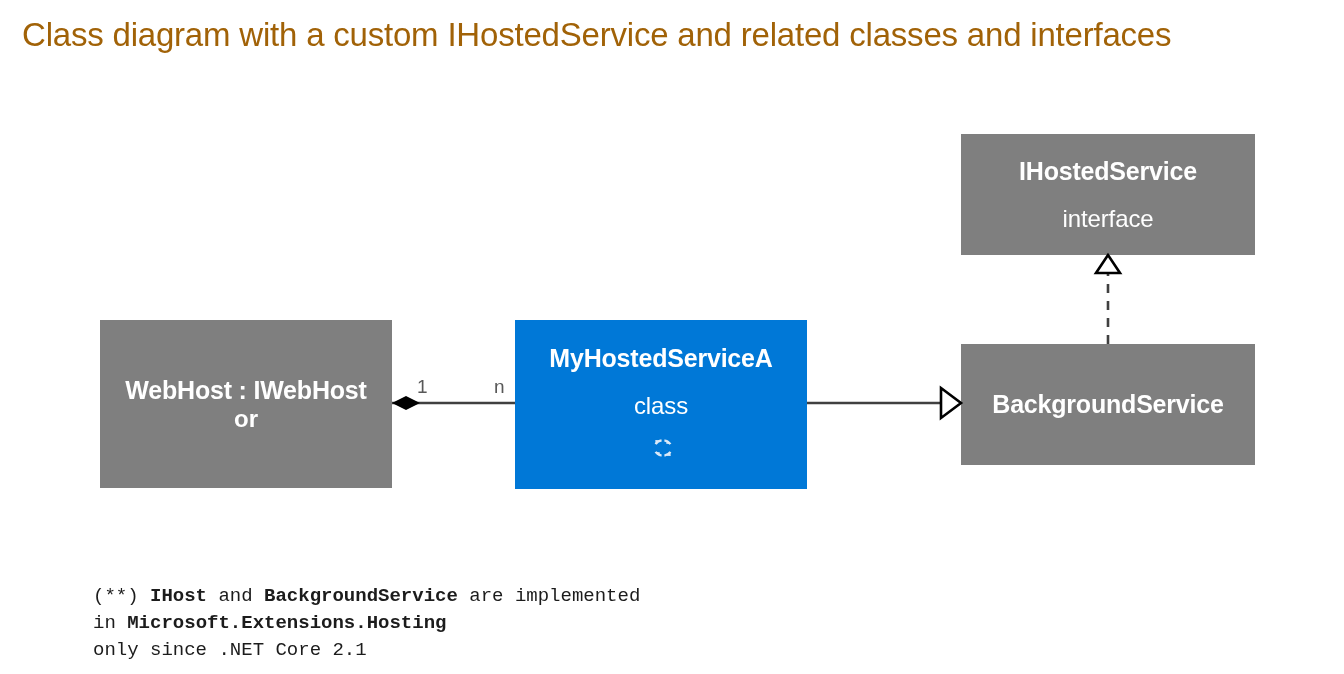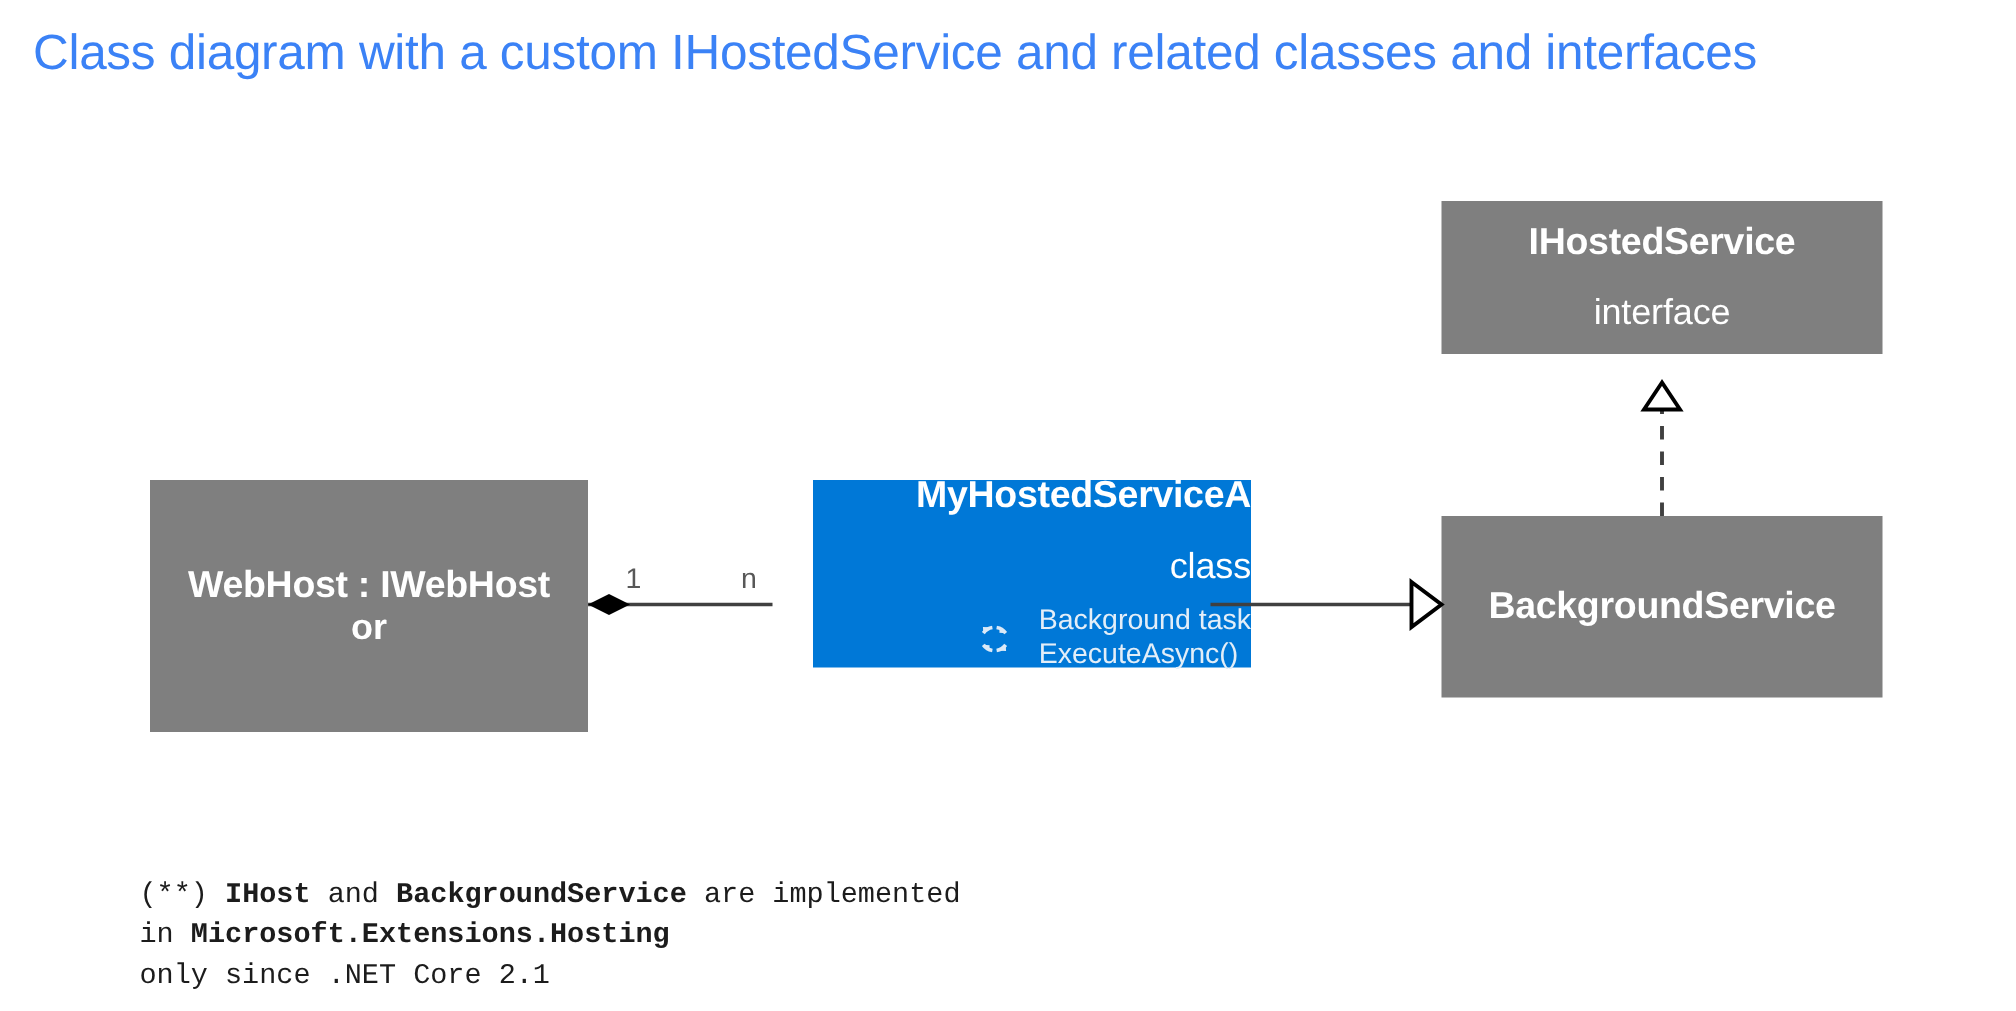--- a/index.html
+++ b/index.html
@@ -16,21 +16,21 @@
     -webkit-font-smoothing: antialiased;
   }
 
   
   .title {
     position: absolute;
     left: 22px;
     top: 16px;
     font-size: 33px;
     font-weight: 400;
-    color: #3b82f6;
+    color: #a16207;
     letter-spacing: -0.2px;
     white-space: nowrap;
   }
 
   
   .node {
     position: absolute;
     box-sizing: border-box;
     display: flex;
     flex-direction: column;
@@ -59,27 +59,27 @@
   .node .mid {
     font-weight: 700;
     font-size: 24px;
   }
   .node .light {
     font-weight: 400;
   }
 
   
   #node-ihostedservice {
-    left: 961px; top: 134px; width: 294px; height: 102px;
+    left: 961px; top: 134px; width: 294px; height: 121px;
   }
   #node-webhost {
     left: 100px; top: 320px; width: 292px; height: 168px;
   }
   #node-myhostedservicea {
-    left: 542px; top: 320px; width: 292px; height: 125px; align-items: flex-end;
+    left: 515px; top: 320px; width: 292px; height: 169px;
   }
   #node-backgroundservice {
     left: 961px; top: 344px; width: 294px; height: 121px;
   }
 
   
   .task-row {
     display: flex;
     align-items: center;
     gap: 12px;
@@ -161,24 +161,20 @@
         <path d="M26 13.2 A 13 13 0 0 1 34.5 18.5"></path>
         <path d="M34.5 18.5 L 28.6 18.1 L 29.0 12.1 Z" fill="#dbe9f7" stroke="none"></path>
 
         <path d="M34.5 29.5 A 13 13 0 0 1 26 34.8"></path>
         <path d="M34.5 29.5 L 34.9 35.4 L 28.8 35.0 Z" fill="#dbe9f7" stroke="none"></path>
 
         <path d="M22 34.8 A 13 13 0 0 1 13.5 29.5"></path>
         <path d="M13.5 29.5 L 19.4 29.9 L 19.0 35.9 Z" fill="#dbe9f7" stroke="none"></path>
       </g>
     </svg>
-    <div class="task-text">
-      <div>Background task</div>
-      <div>ExecuteAsync()</div>
-    </div>
   </div>
 </div>
 
 <div class="node gray" id="node-backgroundservice">
   <div class="name">BackgroundService</div>
 </div>
 
 <svg id="connectors">
 
   <g>

